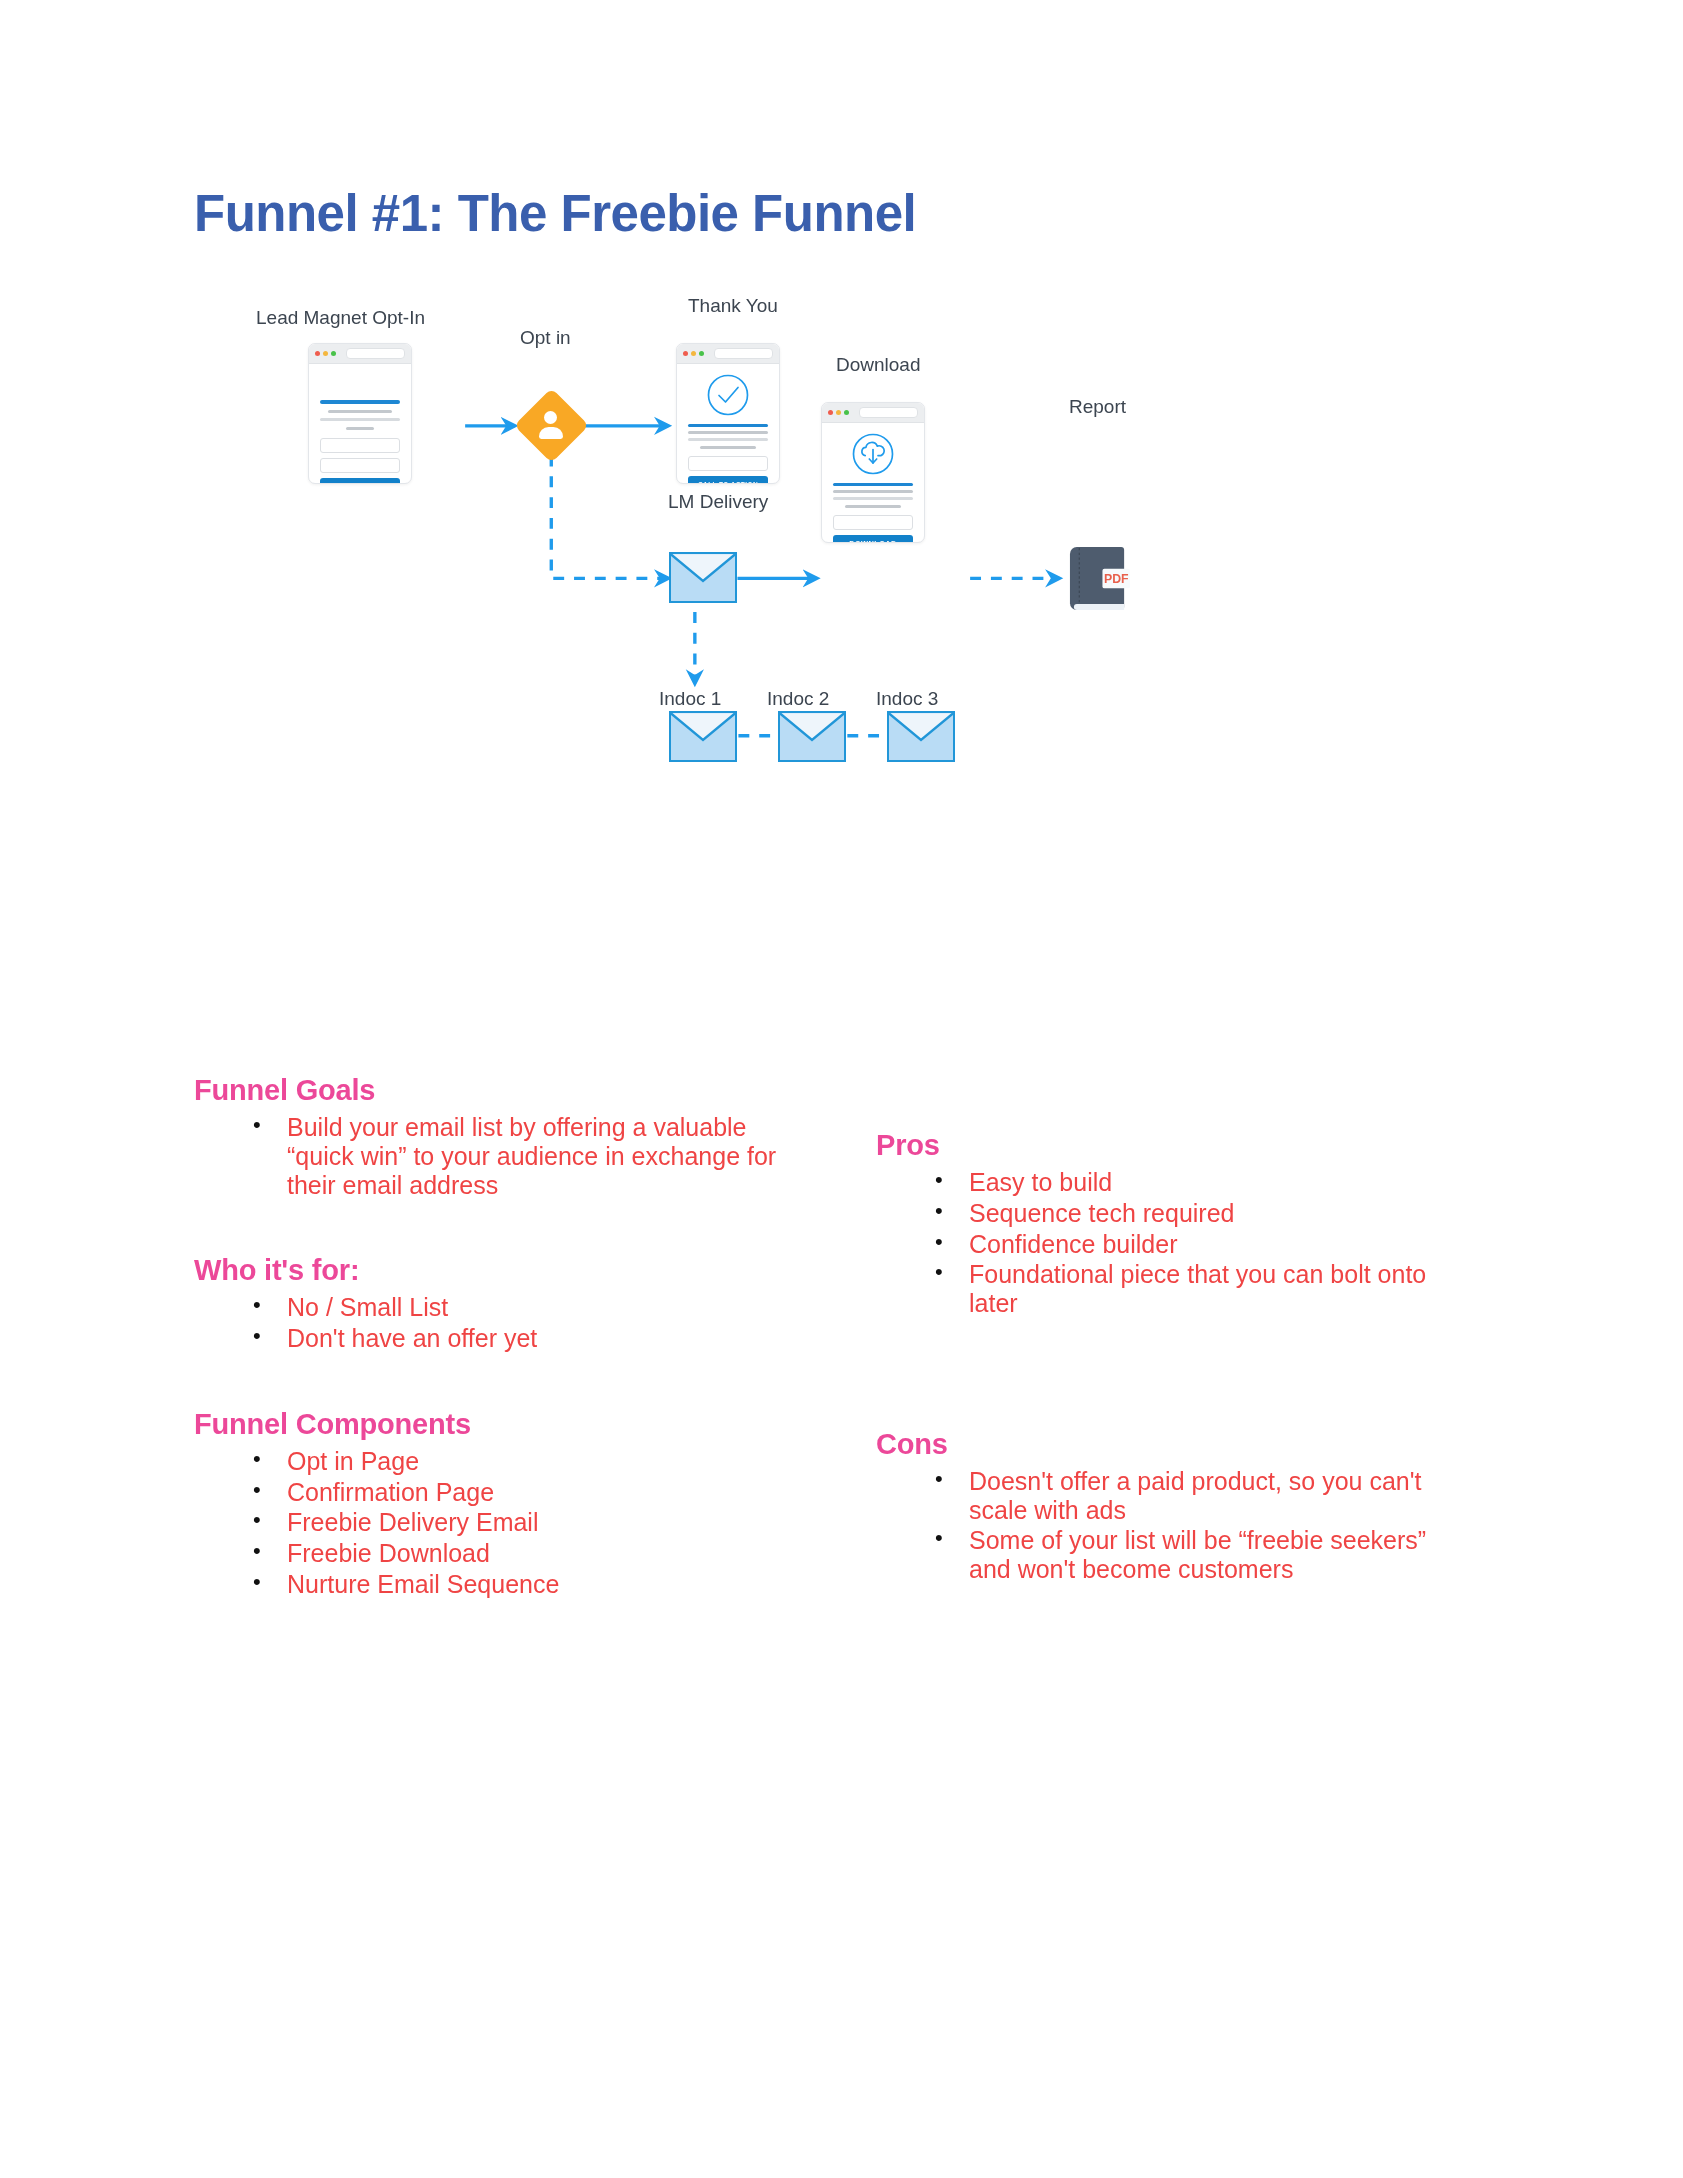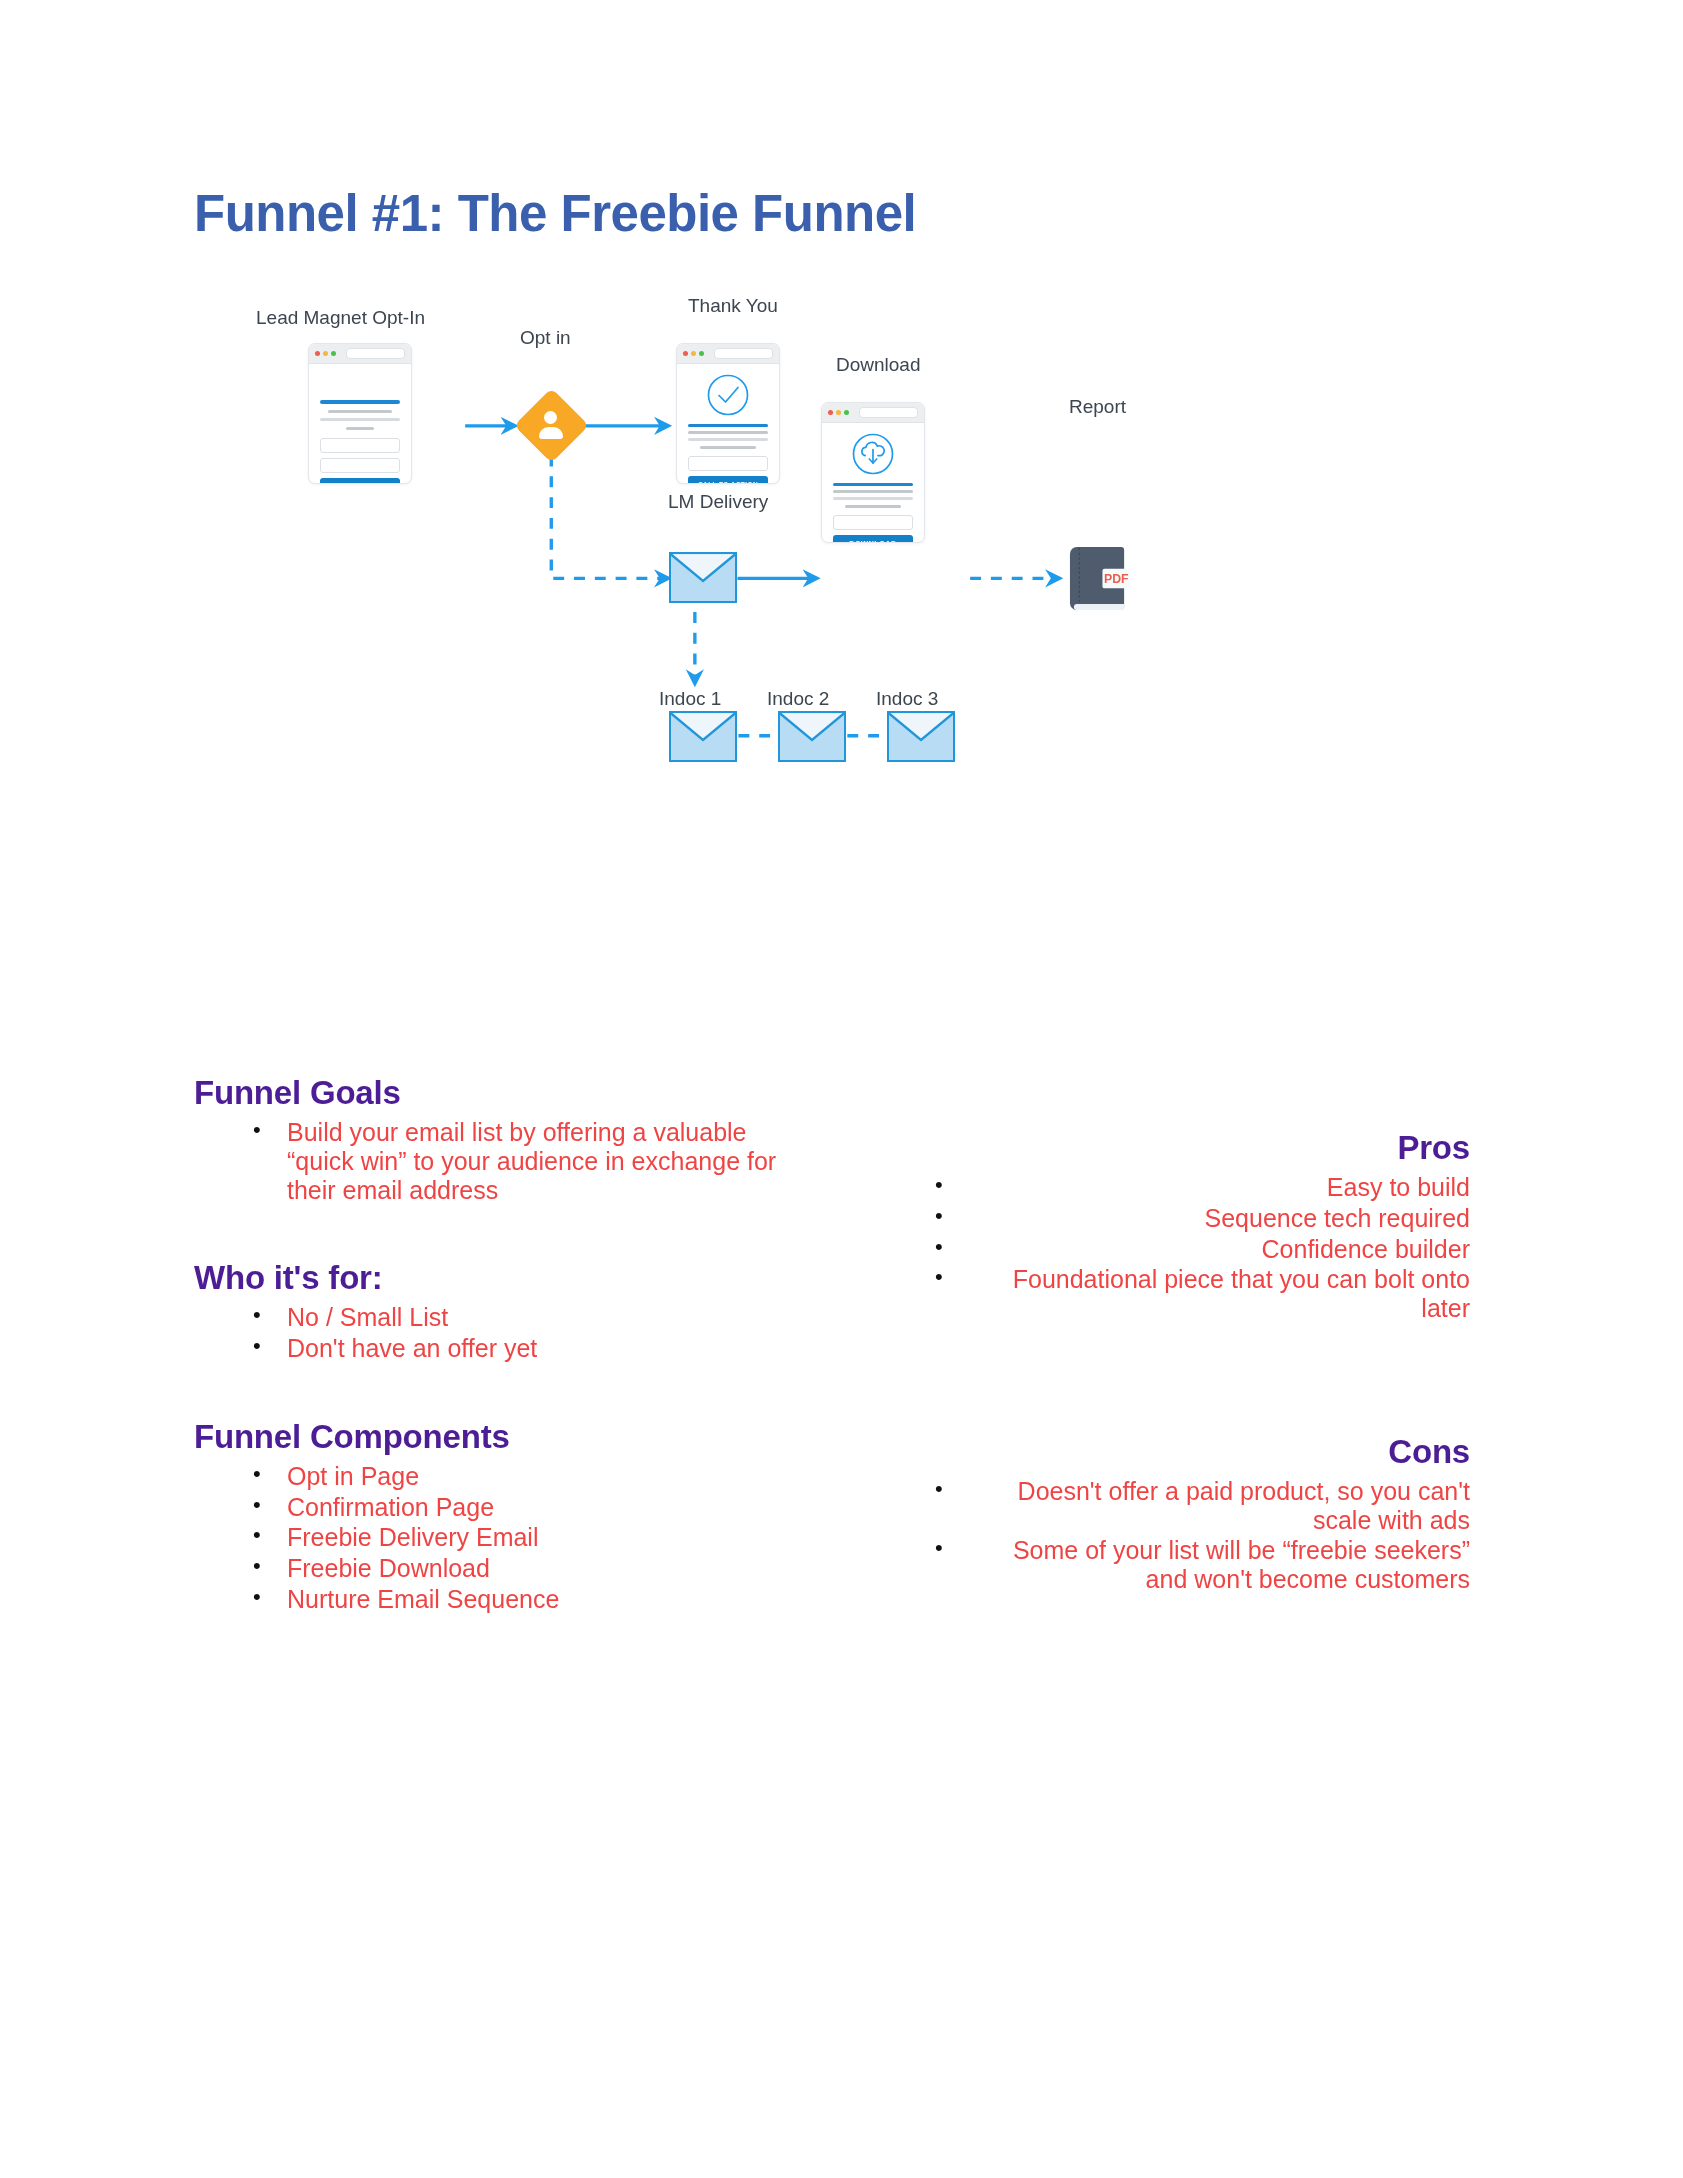--- a/index.html
+++ b/index.html
@@ -153,26 +153,25 @@
     position: absolute;
     left: 194px;
     top: 1074px;
     width: 584px;
   }
   .col-right {
     position: absolute;
     left: 876px;
     top: 1129px;
     width: 594px;
-    text-align: right;
   }
   .sec-title {
-    font-size: 33px;
+    font-size: 29px;
     font-weight: bold;
-    color: #4c1d95;
+    color: #ec4899;
     margin: 0 0 6px 0;
     letter-spacing: -0.2px;
   }
   .sec-block { margin-bottom: 55px; }
   ul.bullets {
     margin: 0;
     padding: 0 0 0 59px;
     list-style: none;
   }
   ul.bullets li {

